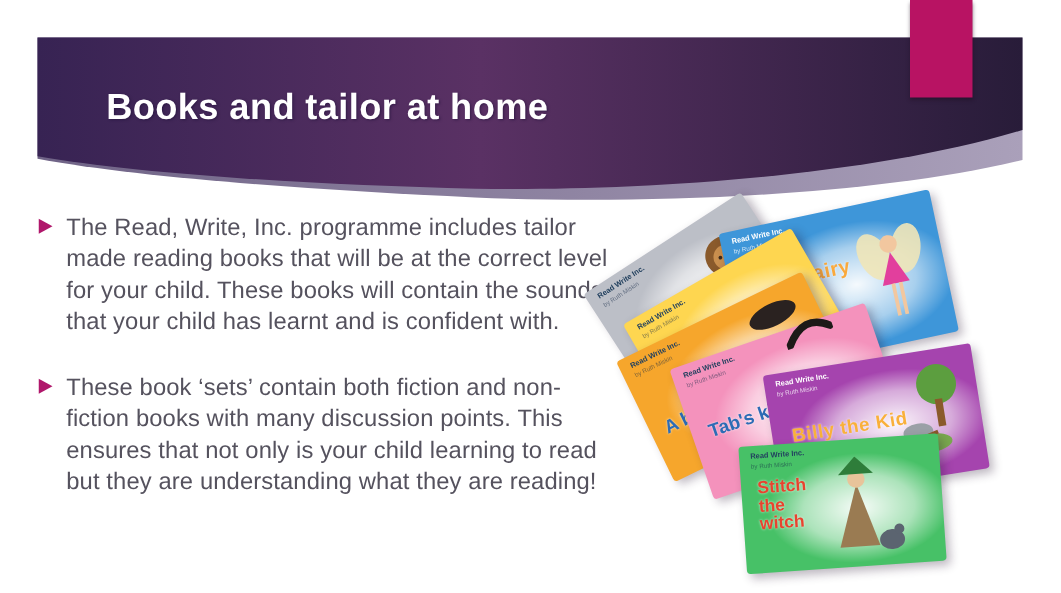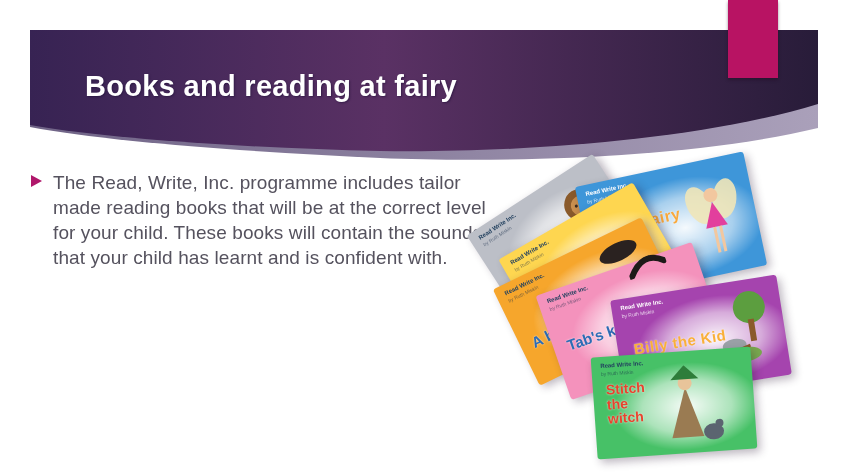--- a/index.html
+++ b/index.html
@@ -78,26 +78,30 @@
         <stop id="stopSL" offset="0" stop-color="#6f6386"></stop>
         <stop id="stopSR" offset="1" stop-color="#aaa0ba"></stop>
       </linearGradient>
     </defs>
     <path d="M30,30 H818 V128 C690,159 500,163 380,158 C250,152 110,142 30,127 Z" fill="url(#gSwoosh)"></path>
     <path d="M30,30 H818 V104 C690,143 500,153 380,151 C250,148 110,139 30,125 Z" fill="url(#gBanner)"></path>
   </svg>
 
   <div class="accent-rect" style="background: rgb(184, 19, 99);"></div>
 
-  <h1 class="slide-title">Books and reading at fairy</h1>
+  <h1 class="slide-title">Books and tailor at home</h1>
 
   <section class="bullets">
     <div class="bullet">
       <span class="tri" style="border-left-color: rgb(176, 23, 107);"></span>
       <p style="color: rgb(85, 82, 94);">The Read, Write, Inc. programme includes tailor made reading books that will be at the correct level for your child. These books will contain the sounds that your child has learnt and is confident with.</p>
+    </div>
+    <div class="bullet">
+      <span class="tri" style="border-left-color: rgb(176, 23, 107);"></span>
+      <p style="color: rgb(85, 82, 94);">These book ‘sets’ contain both fiction and non-fiction books with many discussion points. This ensures that not only is your child learning to read but they are understanding what they are reading!</p>
     </div>
   </section>
 
   <div class="books">
 
     <div class="book b0" style="background-color: rgb(188, 191, 199);">
       <div class="glow"></div>
       <div class="brandblock">
         <div class="brand">Read Write Inc.</div>
         <div class="byline">by Ruth Miskin</div>

